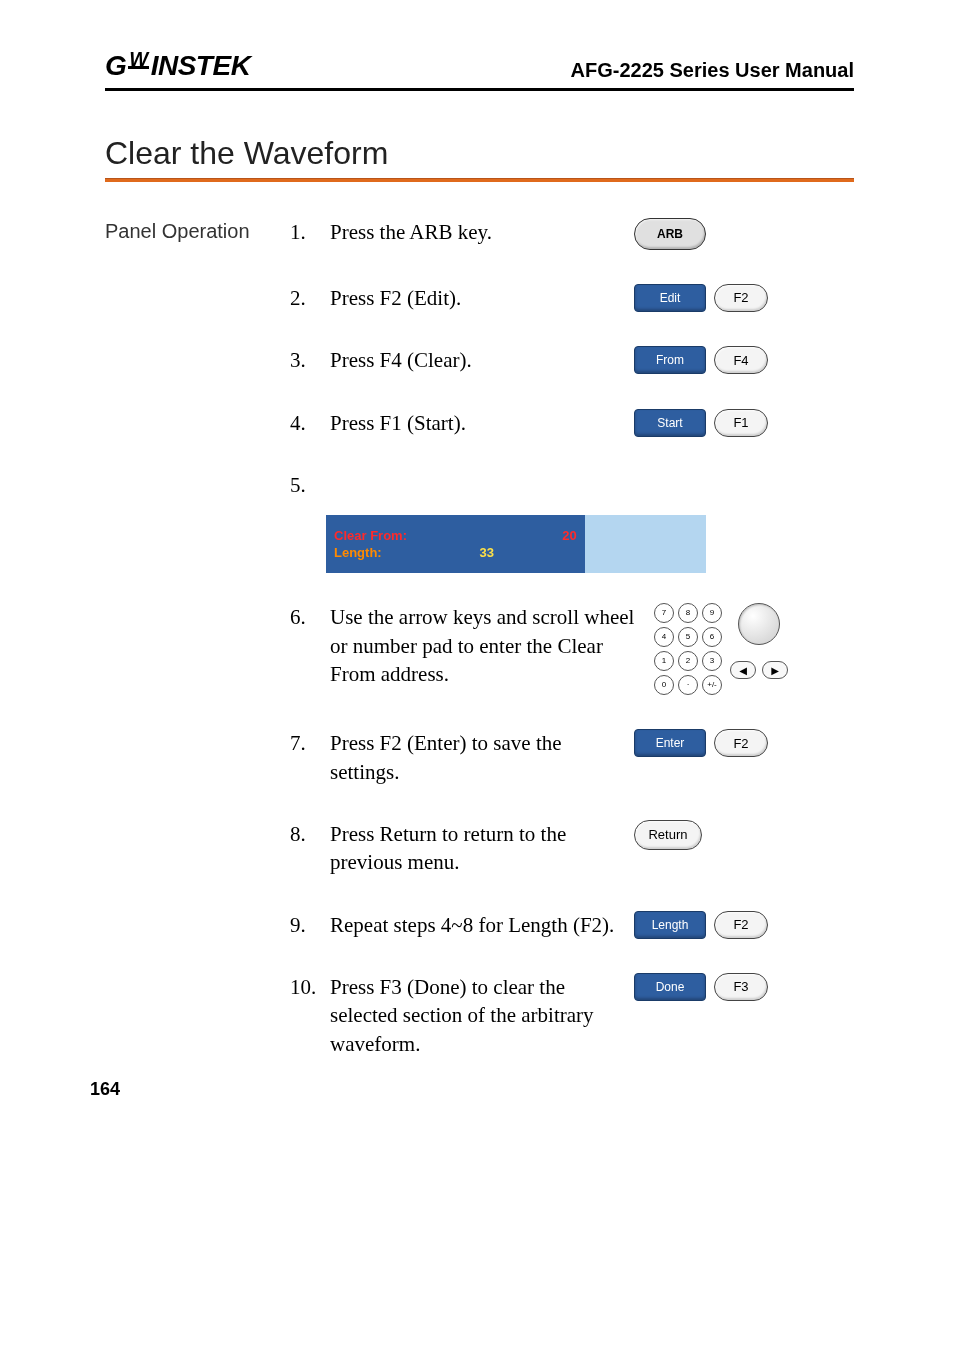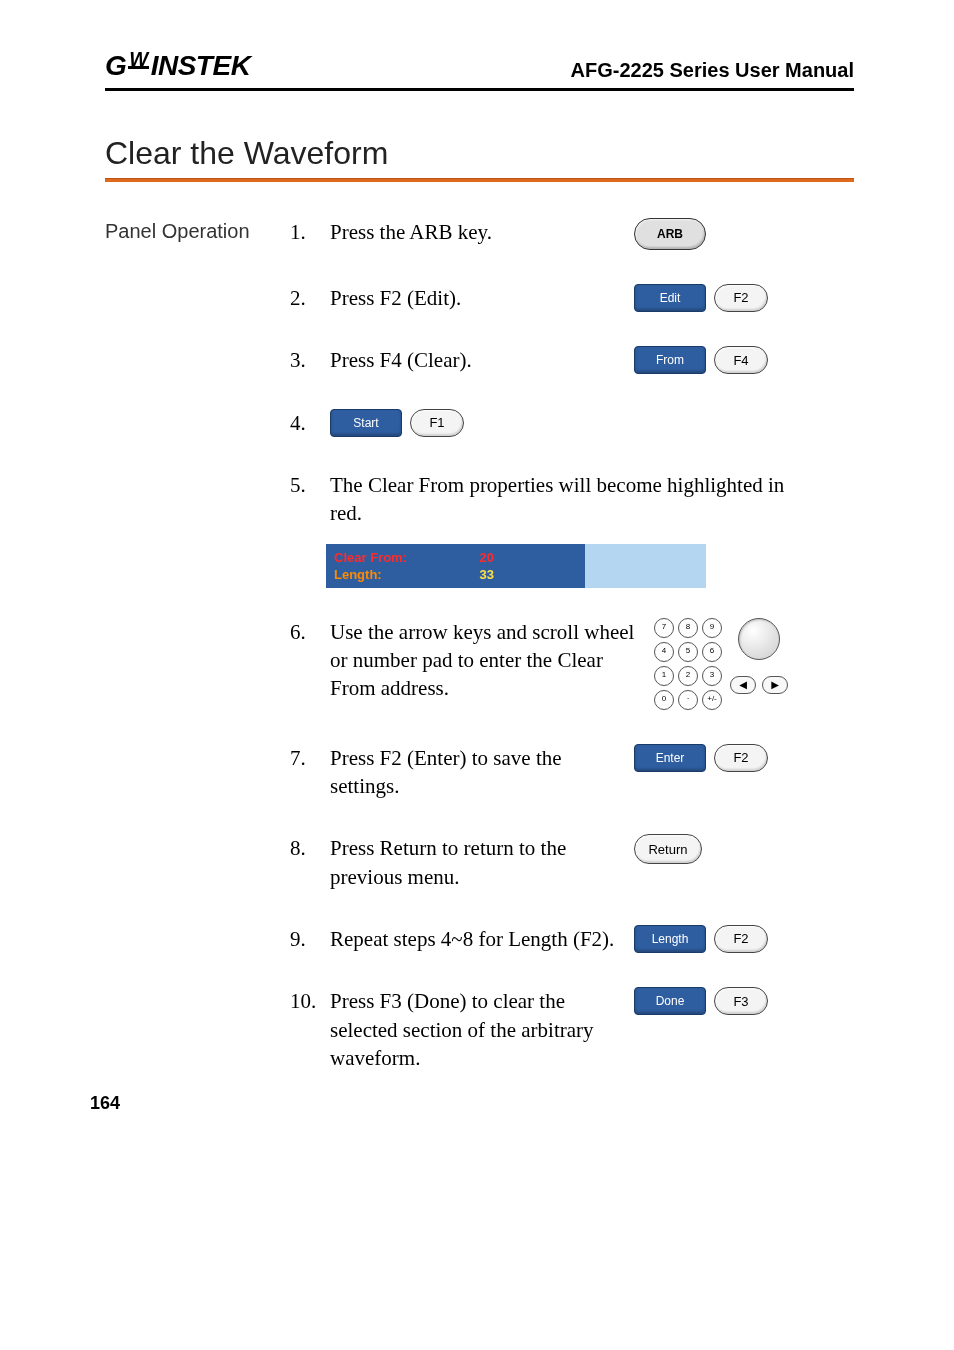--- a/index.html
+++ b/index.html
@@ -141,37 +141,37 @@
     background:#f4f4f4;
     font-family: Arial, sans-serif;
     font-size:13px;
     box-shadow: inset -1px -2px 2px rgba(0,0,0,0.15), inset 1px 1px 2px rgba(255,255,255,0.7);
   }
 
   
   .prop-panel {
     display:flex;
     width: 380px;
-    height: 44px;
+    height: 58px;
     margin-top: 6px;
     margin-left: 36px;
   }
   .prop-left {
     flex: 1.6;
     background:#2e5ea0;
     padding:4px 8px;
     font-family: Arial, sans-serif;
     font-size:13px;
     display:grid;
     grid-template-columns: 1.2fr 0.8fr;
     row-gap:2px;
     align-content:center;
   }
   .prop-left .lbl1 { color:#ff2a2a; font-weight:bold;}
-  .prop-left .val1 { color:#ff2a2a; font-weight:bold;}
+  .prop-left .val1 { color:#ff2a2a; font-weight:bold;text-align:right;}
   .prop-left .lbl2 { color:#ff8a00; font-weight:bold;}
   .prop-left .val2 { color:#fde047; font-weight:bold;}
   .prop-right {
     flex: 0.8;
     background:#b4d6f0;
   }
 
   
   .numpad {
     display:grid;
@@ -258,29 +258,29 @@
         <div class="num">3.</div>
         <div class="txt">Press F4 (Clear).</div>
         <div class="gfx">
           <span class="softkey">From</span>
           <span class="fkey">F4</span>
         </div>
       </li>
 
       <li>
         <div class="num">4.</div>
+        <div class="txt">Press F1 (Start).</div>
         <div class="gfx">
           <span class="softkey">Start</span>
           <span class="fkey">F1</span>
         </div>
       </li>
 
       <li class="wide" style="margin-bottom:10px;">
         <div class="num">5.</div>
-        <div class="txt">The Clear From properties will become highlighted in red.</div>
       </li>
     </ol>
 
     <div></div>
     <div class="prop-panel" style="margin-bottom:30px;">
       <div class="prop-left">
         <span class="lbl1">Clear From:</span>
         <span class="val1">20</span>
         <span class="lbl2">Length:</span>
         <span class="val2">33</span>

